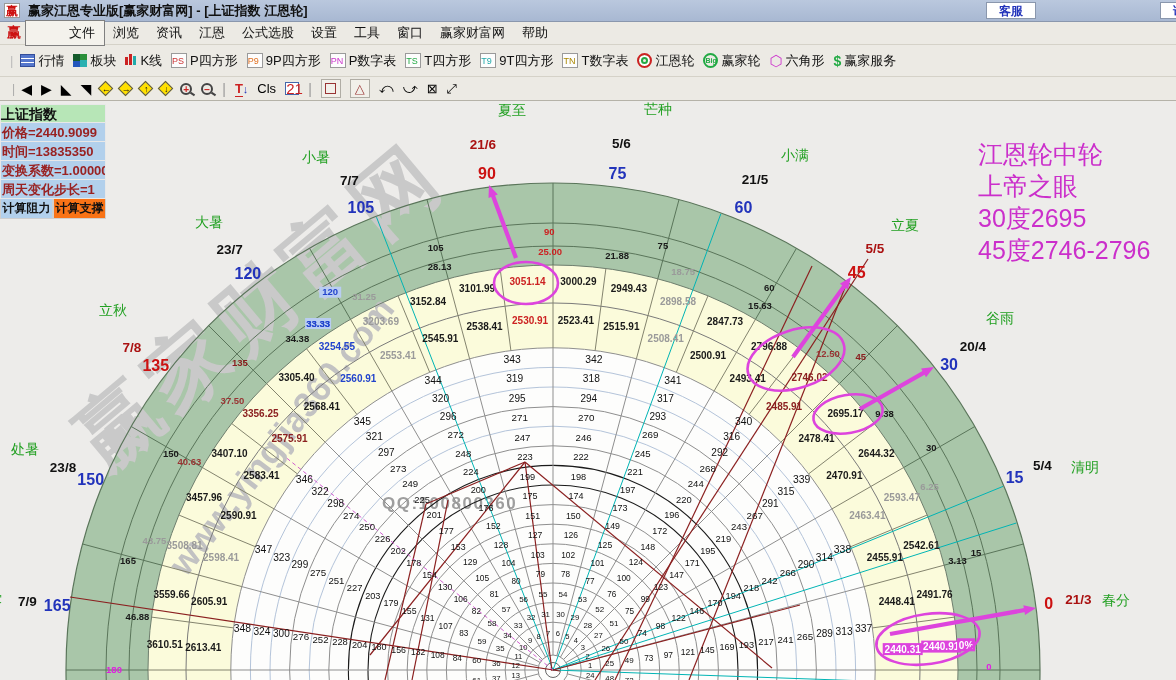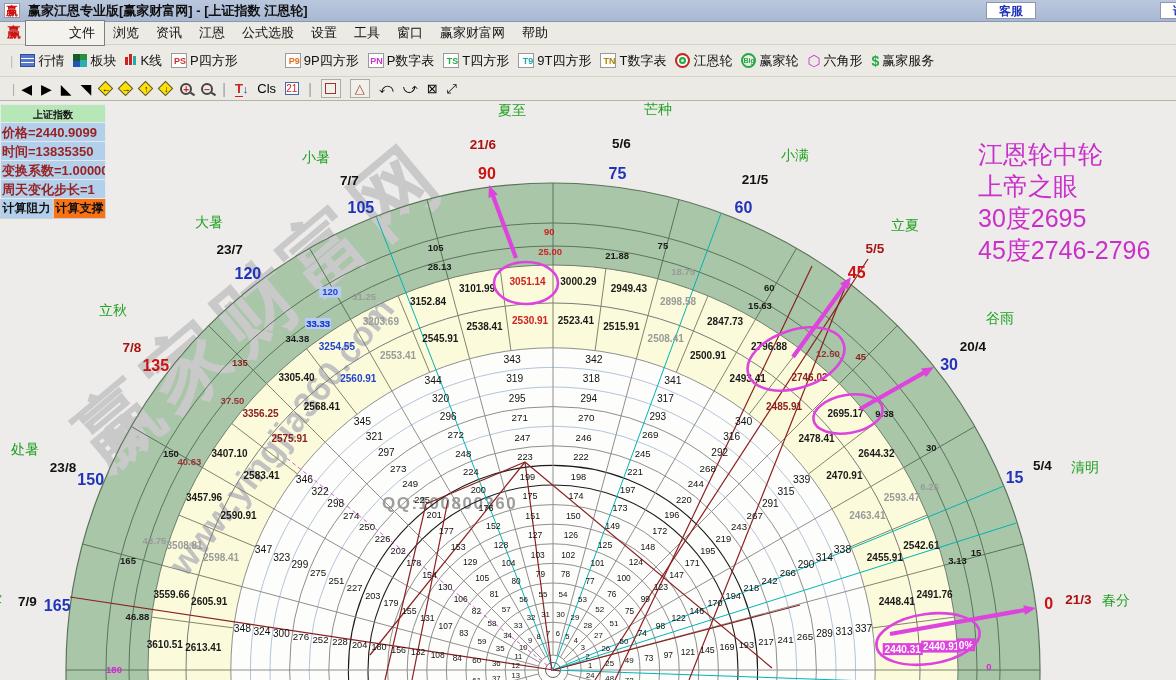--- a/index.html
+++ b/index.html
@@ -7,30 +7,30 @@
 #titlebar { height:22px; background:linear-gradient(#bac8de,#a8b8d2); display:flex; align-items:center; padding:0 4px; border-bottom:1px solid #8a97ad; }
 #titlebar .logo { width:16px; height:15px; background:#fff; color:#cc1111; font-weight:bold; font-size:12px; line-height:14px; text-align:center; margin-right:8px; border:1px solid #999; }
 #titlebar .ttext { font-size:13px; font-weight:bold; color:#111; }
 #titlebar .tbtn { margin-left:6px; width:50px; height:17px; background:#fff; border:1px solid #8a97ad; color:#2233bb; font-size:12px; font-weight:bold; text-align:center; line-height:16px; }
 #menubar { height:23px; background:#eceae4; display:flex; align-items:center; font-size:13px; color:#111; border-bottom:1px solid #d5d2c8; }
 #menubar .mi { padding:3px 8.5px; }
 #menubar .logo2 { color:#cc1111; font-weight:bold; font-size:14px; margin:0 4px 0 7px; }
 #menubar .sel { border:1px solid #808080; background:#f4f2ec;padding-left:43px; }
 #toolbar1 { height:32px; background:#eceae4; display:flex; align-items:center; font-size:13px; color:#111; border-bottom:1px solid #d5d2c8; padding-left:10px; }
 #toolbar1 .item { display:flex; align-items:center; margin-right:9px; white-space:nowrap; }
-#toolbar1 .box { display:inline-block; width:16px; height:15px; border:1px solid #9a9a9a; background:#fdfdfd; font-size:9px; font-weight:bold; text-align:right; line-height:14px; margin-right:3px; }
+#toolbar1 .box { display:inline-block; width:16px; height:15px; border:1px solid #9a9a9a; background:#fdfdfd; font-size:9px; font-weight:normal; text-align:left; line-height:14px; margin-right:3px; }
 #toolbar2 { height:24px; background:#eceae4; display:flex; align-items:center; border-bottom:1px solid #b5b2a8; padding-left:12px; font-size:12px; }
 #toolbar2 .t2i { margin-right:9px; display:flex; align-items:center; }
 .diamond { width:11px; height:11px; background:#ffe000; border:1px solid #555; transform:rotate(45deg); display:inline-block; position:relative; }
 .din { position:absolute; left:0; top:-1px; width:11px; height:11px; transform:rotate(-45deg); font-size:9px; line-height:11px; text-align:center; color:#111; }
 .mag { display:inline-block; width:12px; height:12px; border:2px solid #444; border-radius:50%; font-size:10px; font-weight:bold; color:#cc2222; text-align:center; line-height:10px; position:relative; }
 .mag:after { content:""; position:absolute; width:5px; height:2px; background:#444; right:-5px; bottom:-2px; transform:rotate(35deg); }
 .tbtnbox { display:inline-flex; width:20px; height:19px; border:1px solid #b0ada5; background:#f2f0ea; align-items:center; justify-content:center; }
 #panel { position:absolute; left:0; top:104px; width:106px; z-index:5; font-weight:bold; }
-#panel .hd { background:#b7e6b7; color:#111; text-align:center; font-size:10px; height:19px; line-height:19px; border:1px solid #e8e8e8; }
+#panel .hd { background:#b7e6b7; color:#111; text-align:left; font-size:14px; height:19px; line-height:19px; border:1px solid #e8e8e8; }
 #panel .row { background:#b2d0ec; color:#992222; font-size:13px; height:19px; line-height:19px; border:1px solid #e8e8e8; border-top:none; padding-left:1px; white-space:nowrap; overflow:hidden; }
 #panel .btns { display:flex; height:20px; }
 #panel .btns div { width:53px; font-size:12px; color:#111; text-align:center; line-height:18px; border:1px solid #cfcfcf; border-top:none; white-space:nowrap; overflow:hidden; }
 #wheelwrap { position:absolute; left:0; top:101px; width:1176px; height:579px; overflow:hidden; }
 #wheelwrap svg { position:absolute; left:0; top:-1px; }
 .candle { display:inline-block; width:3px; height:10px; margin-right:1px; }
 </style>
 </head>
 <body>
 <div id="titlebar">
@@ -51,21 +51,21 @@
   <span class="mi">窗口</span>
   <span class="mi">赢家财富网</span>
   <span class="mi">帮助</span>
 </div>
 <div id="toolbar1">
   <span style="color:#bbb;margin-right:7px;">|</span>
   <span class="item"><span style="display:inline-block;width:15px;height:13px;margin-right:3px;border:1px solid #334d99;background:repeating-linear-gradient(#5577cc 0 3px, #fff 3px 4px), #5577cc;"></span>行情</span>
   <span class="item"><span style="display:inline-block;width:14px;height:13px;margin-right:3px;background:conic-gradient(#2a8f3a 0 25%, #2ab0b0 0 50%, #2255bb 0 75%, #145a2a 0);"></span>板块</span>
   <span class="item"><span style="margin-right:3px;"><span class="candle" style="background:#cc2222;height:8px;"></span><span class="candle" style="background:#cc2222;height:11px;"></span><span class="candle" style="background:#22aaaa;height:9px;"></span></span>K线</span>
   <span class="item"><span class="box" style="color:#cc3333;">PS</span>P四方形</span>
-  <span class="item"><span class="box" style="color:#e07020;margin-left:38px;">P9</span>9P四方形</span>
+  <span class="item"><span class="box" style="color:#e07020;">P9</span>9P四方形</span>
   <span class="item"><span class="box" style="color:#cc33cc;">PN</span>P数字表</span>
   <span class="item"><span class="box" style="color:#22aa44;">TS</span>T四方形</span>
   <span class="item"><span class="box" style="color:#22aaaa;">T9</span>9T四方形</span>
   <span class="item"><span class="box" style="color:#aa8800;">TN</span>T数字表</span>
   <span class="item"><span style="width:15px;height:15px;border:2px solid #cc2222;border-radius:50%;margin-right:3px;display:inline-block;box-shadow:inset 0 0 0 2px #fff, inset 0 0 0 4px #22aa44;"></span>江恩轮</span>
   <span class="item"><span style="width:15px;height:15px;border:2px solid #22aa44;border-radius:50%;margin-right:3px;display:inline-block;color:#22aa44;font-size:7px;line-height:11px;text-align:center;font-weight:bold;">Big</span>赢家轮</span>
   <span class="item"><span style="color:#cc33cc;font-size:15px;margin-right:3px;">⬡</span>六角形</span>
   <span class="item"><span style="color:#22aa44;font-size:14px;font-weight:bold;margin-right:3px;">$</span>赢家服务</span>
 </div>
 <div id="toolbar2">
@@ -100,21 +100,21 @@
   <span class="t2i">
       <span class="mag">−</span>
     </span>
   <span class="t2i" style="color:#999;font-size:14px;">|</span>
   <span class="t2i">
       <span style="color:#cc2222;font-weight:bold;font-size:13px;border-bottom:1px solid #cc2222;">T</span>
       <span style="color:#2233bb;font-size:11px;">↓</span>
     </span>
   <span class="t2i" style="font-size:13px;">Cls</span>
   <span class="t2i">
-      <span style="display:inline-block;width:14px;height:13px;border:1px solid #4466aa;background:#fff;font-size:10px;color:#cc2222;text-align:left;line-height:12px;">21</span>
+      <span style="display:inline-block;width:14px;height:13px;border:1px solid #4466aa;background:#fff;font-size:15px;color:#cc2222;text-align:left;line-height:12px;">21</span>
     </span>
   <span class="t2i" style="color:#999;font-size:14px;">|</span>
   <span class="t2i">
       <span class="tbtnbox">
         <span style="width:11px;height:11px;border:1.5px solid #993333;display:inline-block;"></span>
       </span>
     </span>
   <span class="t2i">
       <span class="tbtnbox" style="font-size:13px;color:#993333;">△</span>
     </span>

